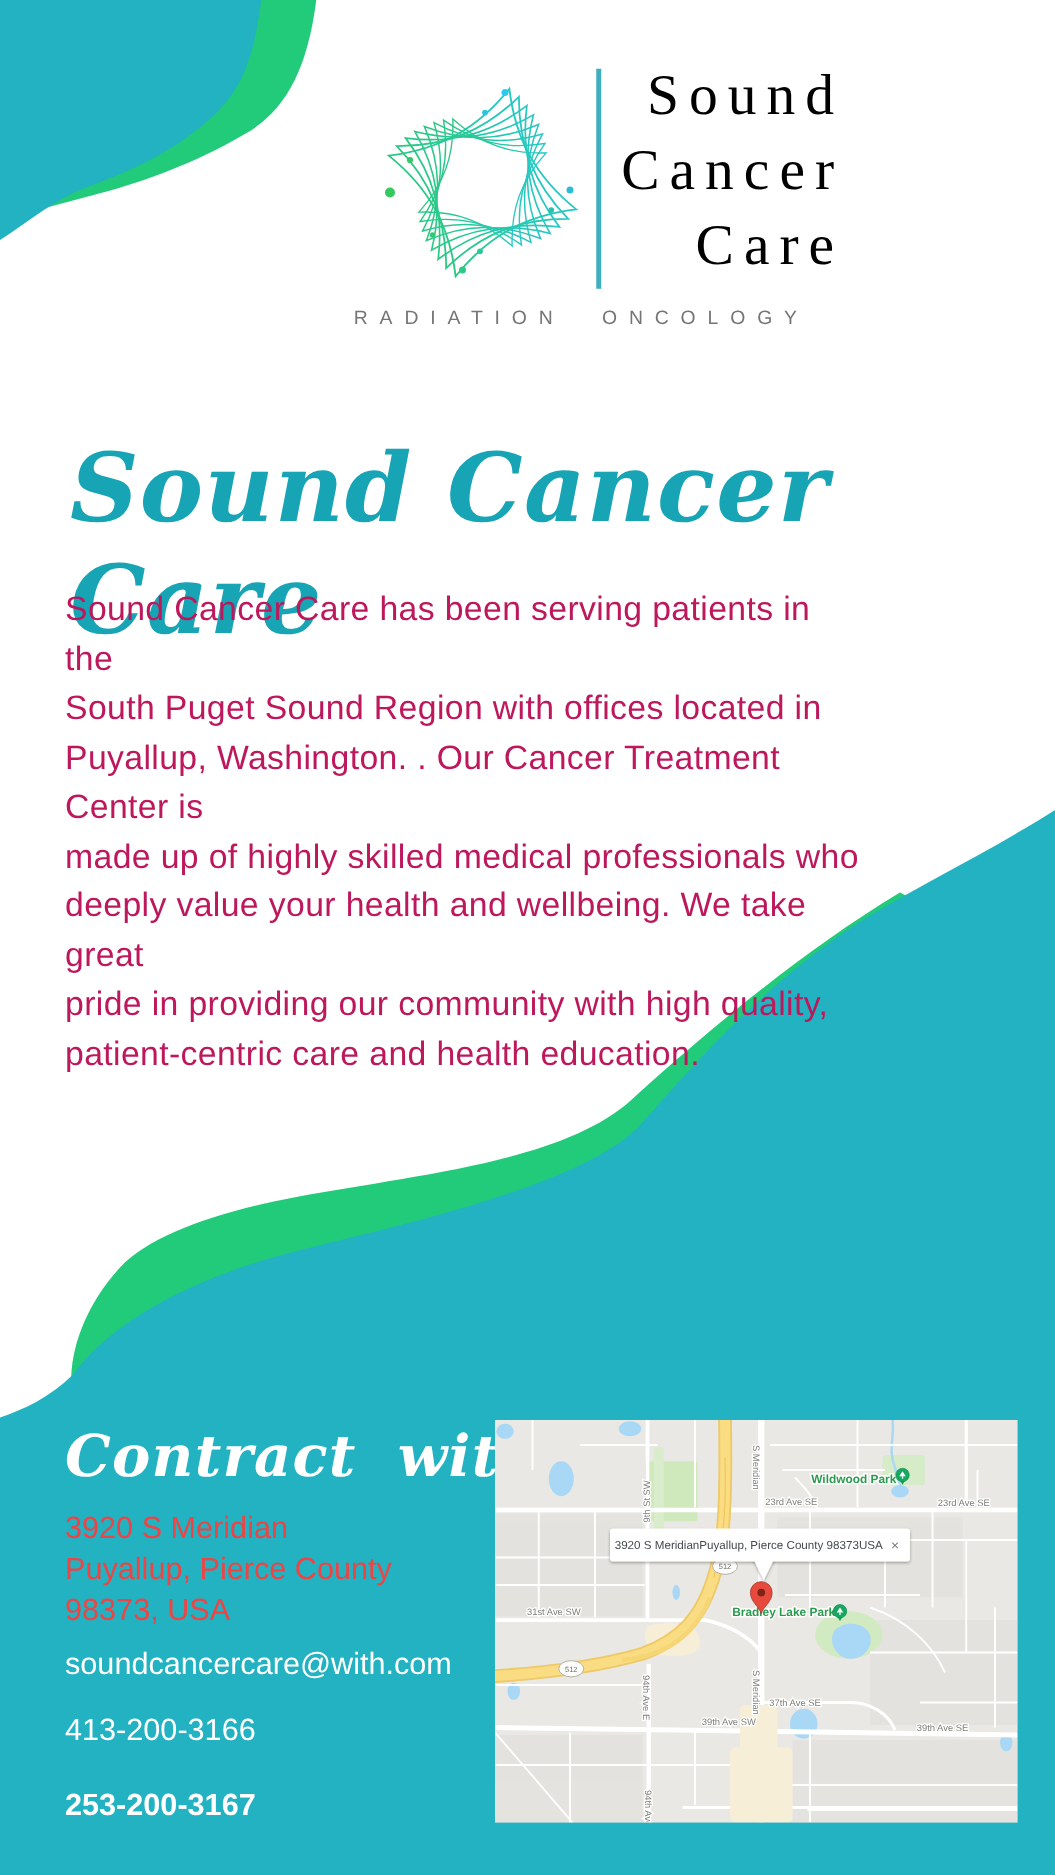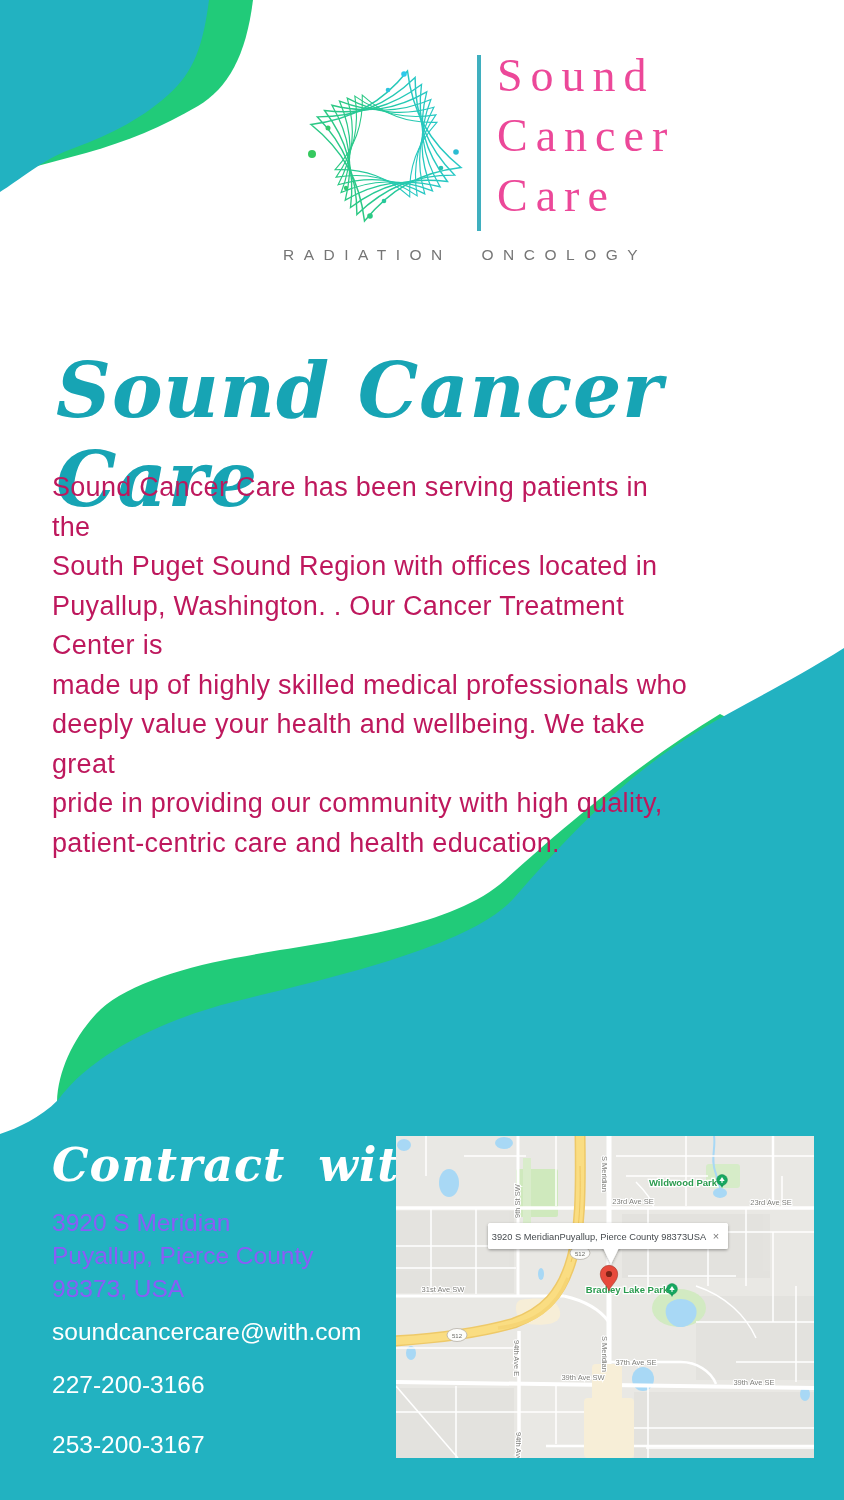--- a/index.html
+++ b/index.html
@@ -9,22 +9,23 @@
   }
   .decor{position:absolute;left:0;top:0;z-index:0;}
   .layer{position:absolute;z-index:1;}
 
   
   .logo-mark{left:300px;top:60px;width:172px;height:172px;}
   .logo-sep{left:477px;top:55px;width:4px;height:176px;background:#3fafbf;}
   .logo-text{
     left:497px;top:46px;
     font-family:"Liberation Serif","DejaVu Serif",serif;
-    font-size:46px;line-height:60px;letter-spacing:8px;color:#ec4899;
+    font-size:46px;line-height:60px;letter-spacing:8px;color:#000000;
     white-space:pre-line;
+    text-align:right;
   }
   .tagline{
     left:283px;top:246px;width:444px;
     font-size:15.5px;letter-spacing:9.5px;word-spacing:16px;color:#757575;
   }
 
   
   .script-title{
     left:56px;top:346px;
     font-family:"DejaVu Serif","Liberation Serif",serif;
@@ -38,26 +39,26 @@
   }
 
   
   .contact-heading{
     left:52px;top:1138px;color:#ffffff;
     font-family:"DejaVu Serif","Liberation Serif",serif;
     font-style:italic;font-weight:bold;font-size:46px;
     word-spacing:16px;letter-spacing:1px;
   }
   .contact-address{
-    left:52px;top:1206px;color:#8b5cf6;
+    left:52px;top:1206px;color:#ef4444;
     font-size:24.5px;line-height:33px;font-weight:300;white-space:pre-line;
   }
   .contact-email{left:52px;top:1318px;color:#ffffff;font-size:24.5px;font-weight:300;}
   .contact-phone1{left:52px;top:1371px;color:#ffffff;font-size:24.5px;font-weight:300;}
-  .contact-phone2{left:52px;top:1431px;color:#ffffff;font-size:24.5px;font-weight:400;}
+  .contact-phone2{left:52px;top:1431px;color:#ffffff;font-size:24.5px;font-weight:700;}
 
   
   .map-box{
     left:396px;top:1136px;width:418px;height:322px;z-index:2;
     background:#e9e8e4;overflow:hidden;
   }
   .map-box svg{display:block;}
   .road-label{font-size:7.5px;fill:#7e7e7a;paint-order:stroke;stroke:#ffffff;stroke-width:2px;font-family:"Liberation Sans",sans-serif;}
   .park-label{font-size:9.5px;fill:#2a9b4e;paint-order:stroke;stroke:#ffffff;stroke-width:2.4px;font-family:"Liberation Sans",sans-serif;font-weight:bold;}
   .shield-label{font-size:6px;fill:#6b6b66;font-family:"Liberation Sans",sans-serif;}
@@ -122,21 +123,21 @@
 made up of highly skilled medical professionals who
 deeply value your health and wellbeing. We take great
 pride in providing our community with high quality,
 patient-centric care and health education.</div>
 
 <div class="layer contact-heading">Contract with us</div>
 <div class="layer contact-address">3920 S Meridian
 Puyallup, Pierce County
 98373, USA</div>
 <div class="layer contact-email">soundcancercare@with.com</div>
-<div class="layer contact-phone1">227-200-3166</div>
+<div class="layer contact-phone1">413-200-3166</div>
 <div class="layer contact-phone2">253-200-3167</div>
 
 <div class="layer map-box">
   <svg width="418" height="322" viewBox="0 0 418 322">
     <defs>
       <filter id="ds" x="-20%" y="-20%" width="140%" height="160%">
         <feDropShadow dx="0" dy="1.2" stdDeviation="1.4" flood-color="#000000" flood-opacity="0.35"></feDropShadow>
       </filter>
     </defs>
 

